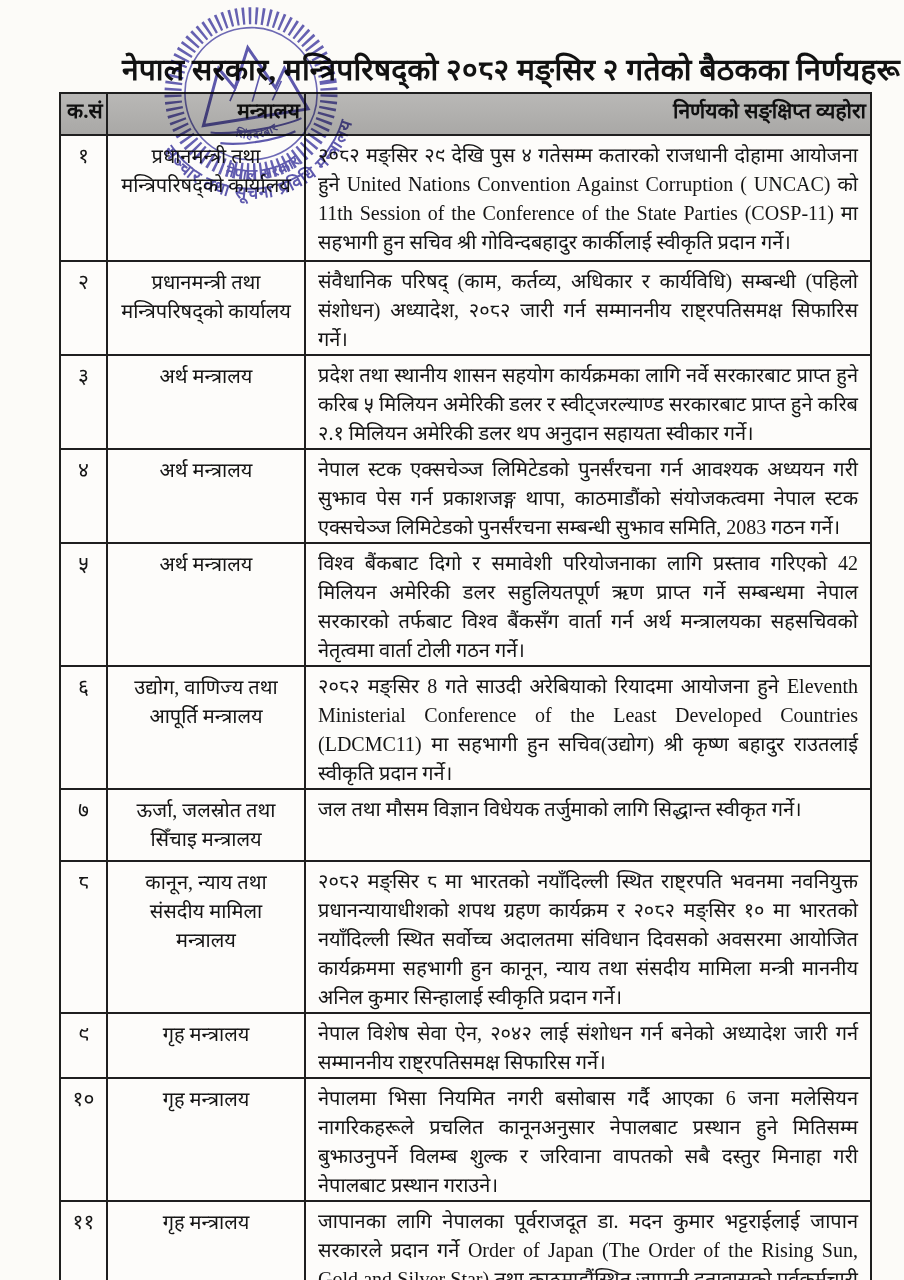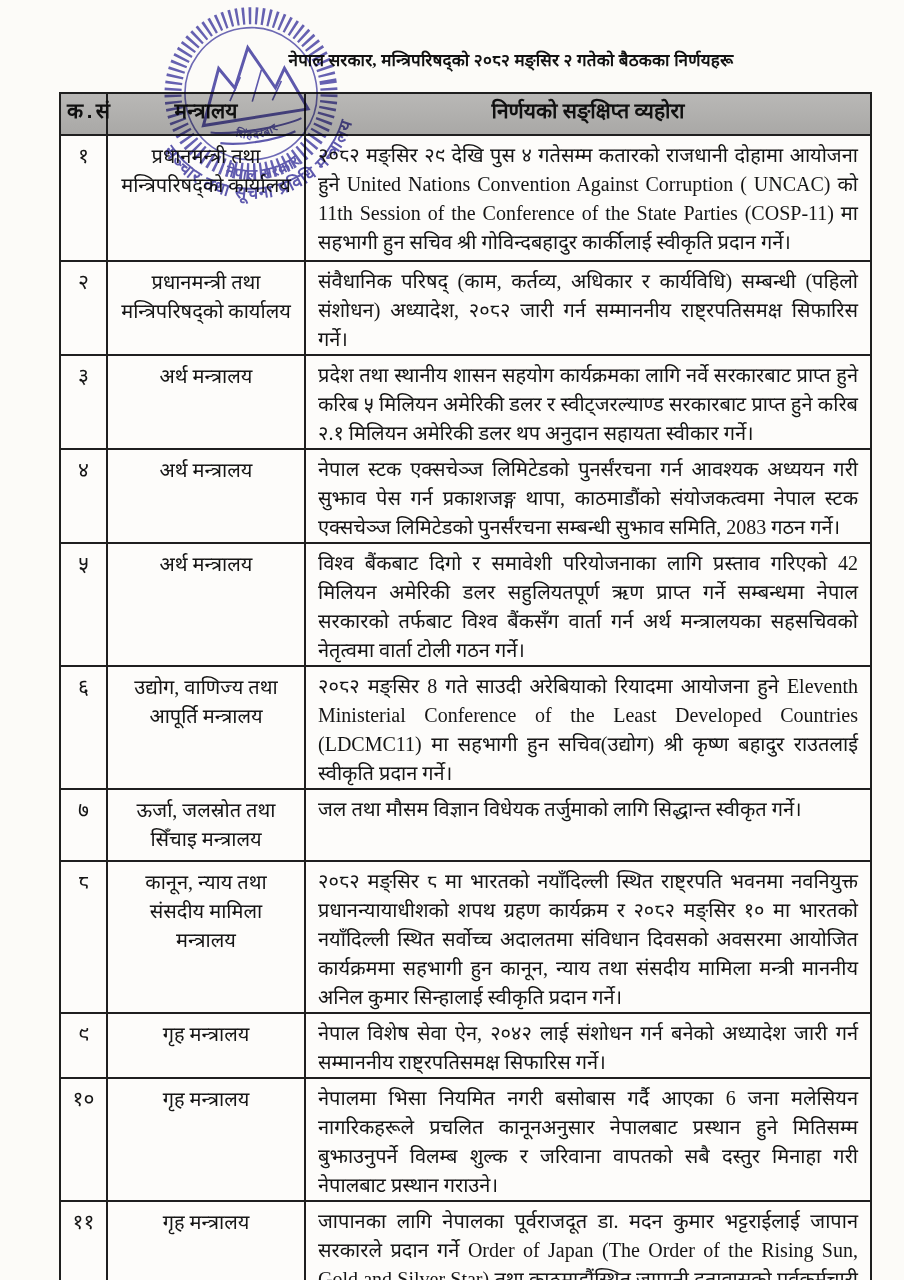--- a/index.html
+++ b/index.html
@@ -18,21 +18,21 @@
   }
 
   
   .title{
     position:absolute;
     left:0; top:48px; width:904px;
     margin:0;
     text-align:center;
     padding-left:118px; 
     box-sizing:border-box;
-    font-size:17px;
+    font-size:30px;
     font-weight:bold;
     letter-spacing:.2px;
     color:#121212;
     z-index:2;
   }
 
   
   .stamp{
     position:absolute;
     left:138px; top:0px;
@@ -68,26 +68,26 @@
   }
   col.c-sn{width:47px;}
   col.c-min{width:198px;}
   col.c-dec{width:566px;}
 
   thead th{
     background:linear-gradient(#b9b8b6,#a9a8a6);
     height:42px;
     font-size:21px;
     font-weight:bold;
-    text-align:center;
+    text-align:right;
     vertical-align:middle;
     padding:2px 4px;
     color:#101010;
   }
-  thead th.h-sn{text-align:left;padding-left:6px;font-family:Liberation Mono, monospace;}
+  thead th.h-sn{text-align:left;padding-left:6px;}
 
   tbody td{
     padding:4px 6px;
     line-height:29px;
     color:#151515;
   }
   tbody td.cell-sn{
     text-align:center;
     font-size:21px;
     padding-top:6px;

